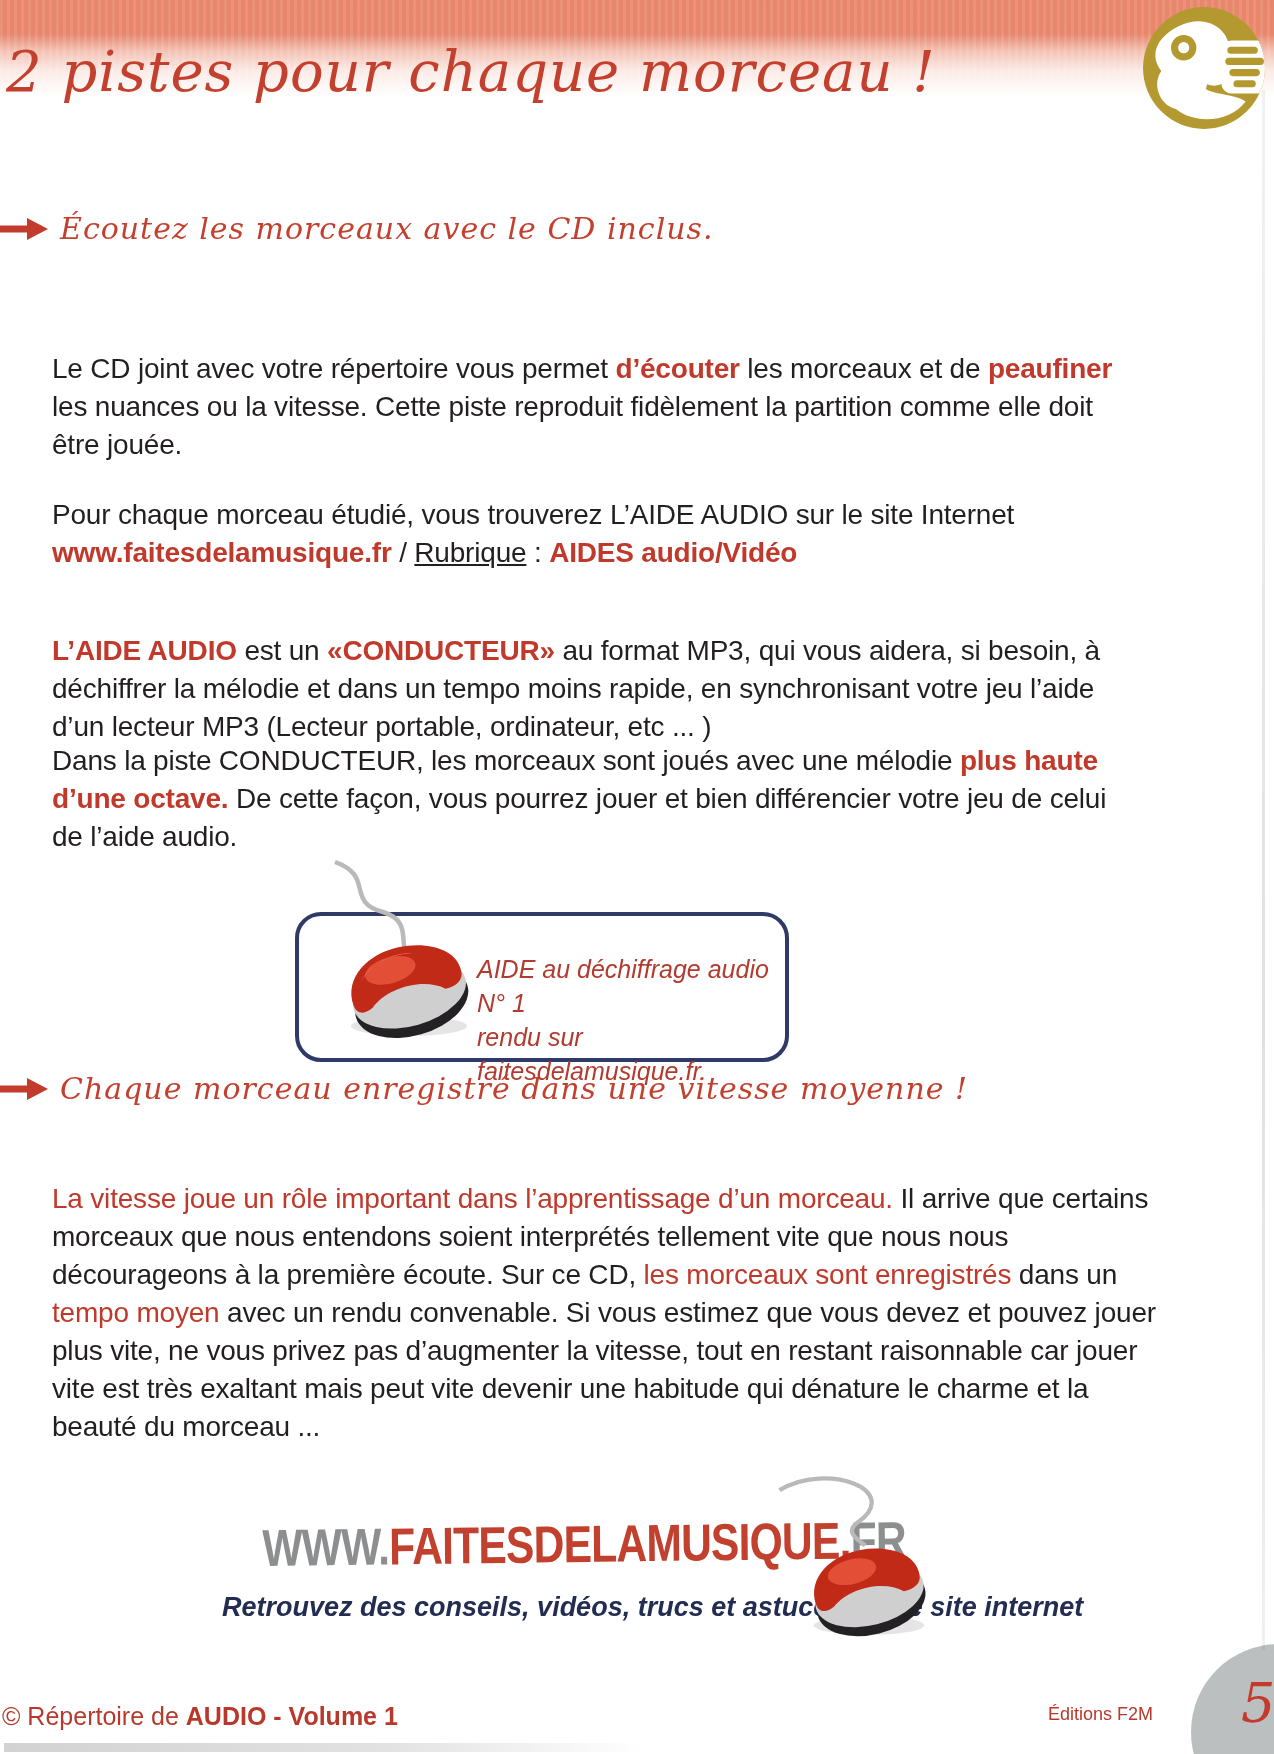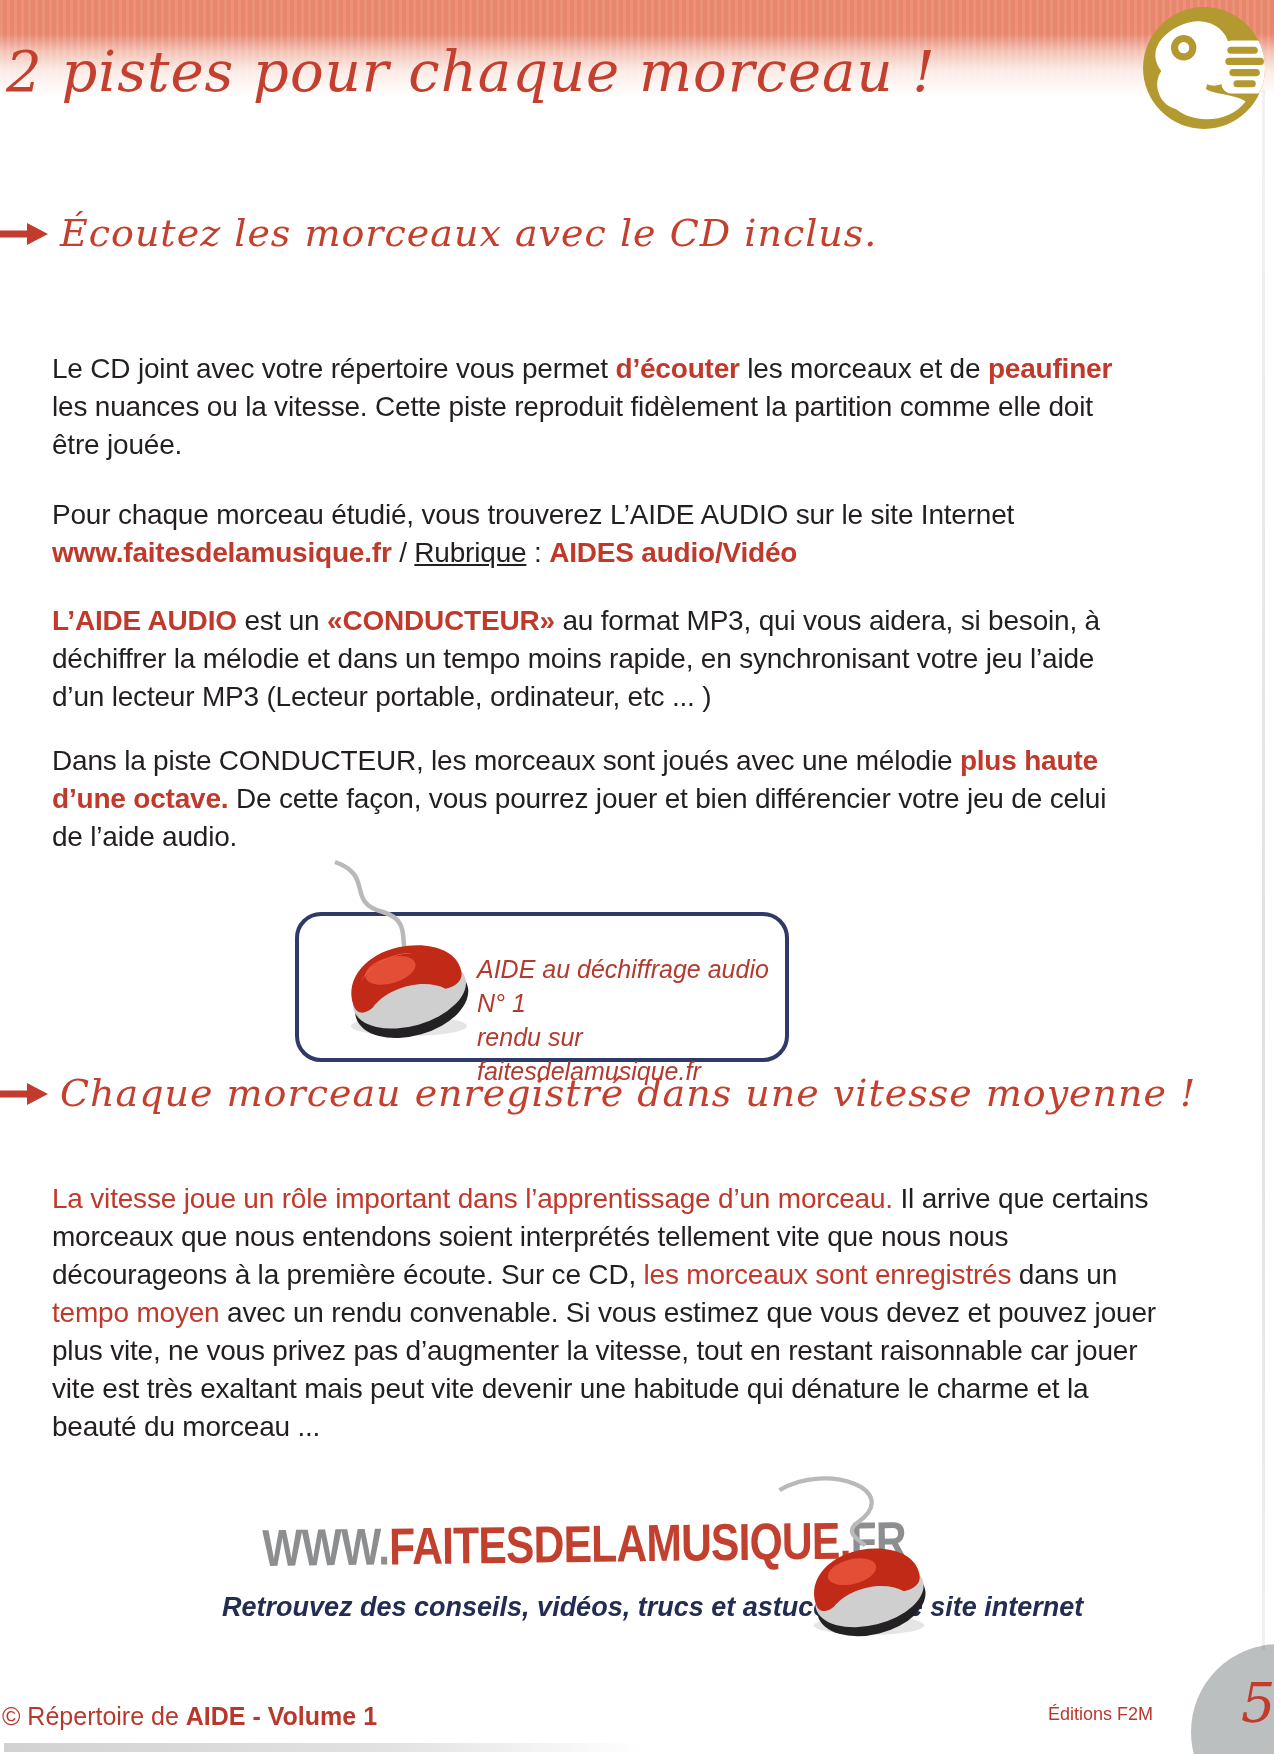--- a/index.html
+++ b/index.html
@@ -29,29 +29,29 @@
   .hand{font-family:"DejaVu Serif", serif;font-style:italic;letter-spacing:1px;color:var(--heading-red);}
 
   .page-title{position:absolute;left:6px;top:44px;font-size:56px;line-height:1;}
 
   
   .logo{position:absolute;right:6px;top:4px;width:128px;height:128px;}
 
   
   .heading-row{position:absolute;left:0;display:flex;align-items:center;gap:12px;}
   .heading-row .arrow{flex:0 0 auto;width:48px;height:24px;}
-  .heading-text{font-size:38px;line-height:1.15;}
+  .heading-text{font-size:30px;line-height:1.15;}
   .h1-row{top:212px;}
   .h2-row{top:1072px;}
 
   
   .para{position:absolute;left:52px;width:1066px;font-size:28px;line-height:38px;color:var(--ink);letter-spacing:-0.2px;}
   .p1{top:322px;}
   .p2{top:468px;}
-  .p3{top:574px;}
+  .p3{top:604px;}
   .p4{top:714px;}
   .p5{top:1152px;width:1106px;}
   .seg-n{color:var(--ink);}
   .seg-rb{color:var(--red);font-weight:bold;}
   .seg-r{color:var(--red);}
   .seg-u{text-decoration:underline;}
 
   
   .aid-box{position:absolute;left:295px;top:868px;width:486px;height:142px;
     border:4px solid var(--navy);border-radius:26px;background:#fff;margin-top:44px;}
@@ -158,21 +158,21 @@
     <ellipse cx="104" cy="182" rx="58" ry="10" fill="#000" opacity="0.10"></ellipse>
     <g transform="rotate(-14 104 148)">
       <ellipse cx="104" cy="158" rx="58" ry="34" fill="#232124"></ellipse>
       <ellipse cx="104" cy="150" rx="58" ry="32" fill="#cfcfcf"></ellipse>
       <path d="M47,146 C45,116 76,100 106,102 C136,104 162,120 160,142 C160,151 151,156 140,155 C122,138 84,138 65,153 C55,158 48,155 47,146 Z" fill="#c22a18"></path>
       <ellipse cx="92" cy="122" rx="26" ry="13" fill="#ff6b52" opacity="0.55"></ellipse>
     </g>
   </svg>
 
   <div class="footer-left">
-    <span>© Répertoire de </span><b>AIDE</b><b> - </b><b>Volume 1</b>
+    <span>© Répertoire de </span><b>AUDIO</b><b> - </b><b>Volume 1</b>
   </div>
   <div class="footer-right">Éditions F2M</div>
 
   <div class="page-circle">
     <div class="page-number hand">5</div>
   </div>
 
   <div class="edge-line"></div>
   <div class="bottom-strip"></div>
 

